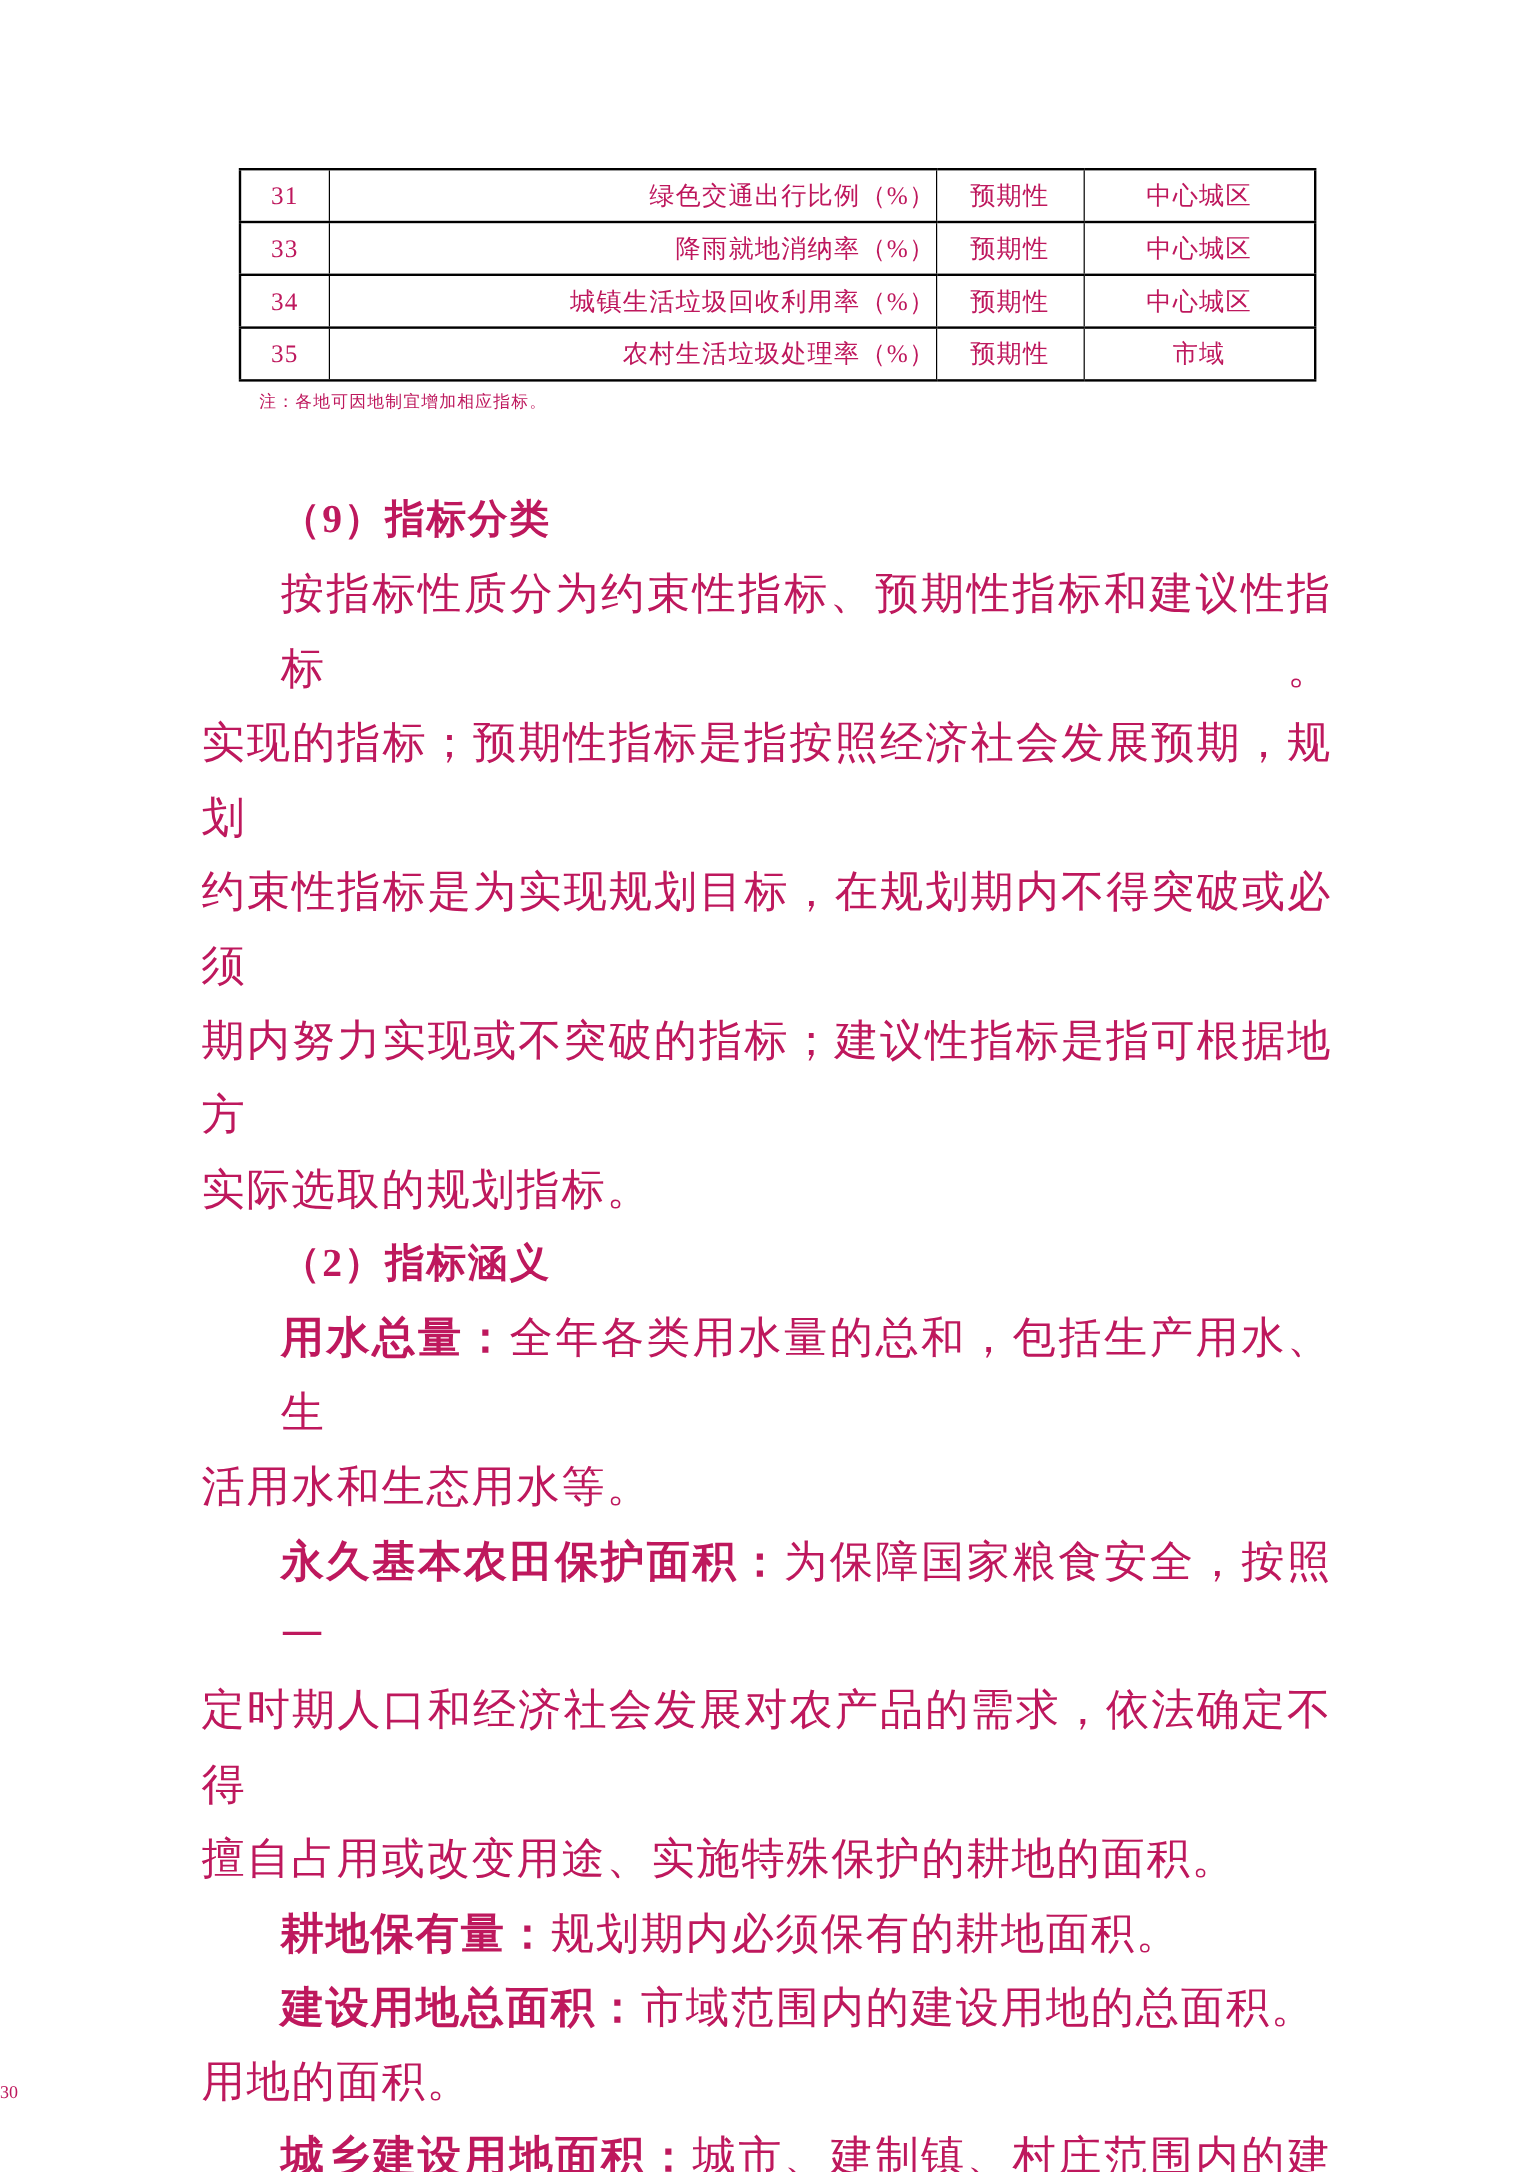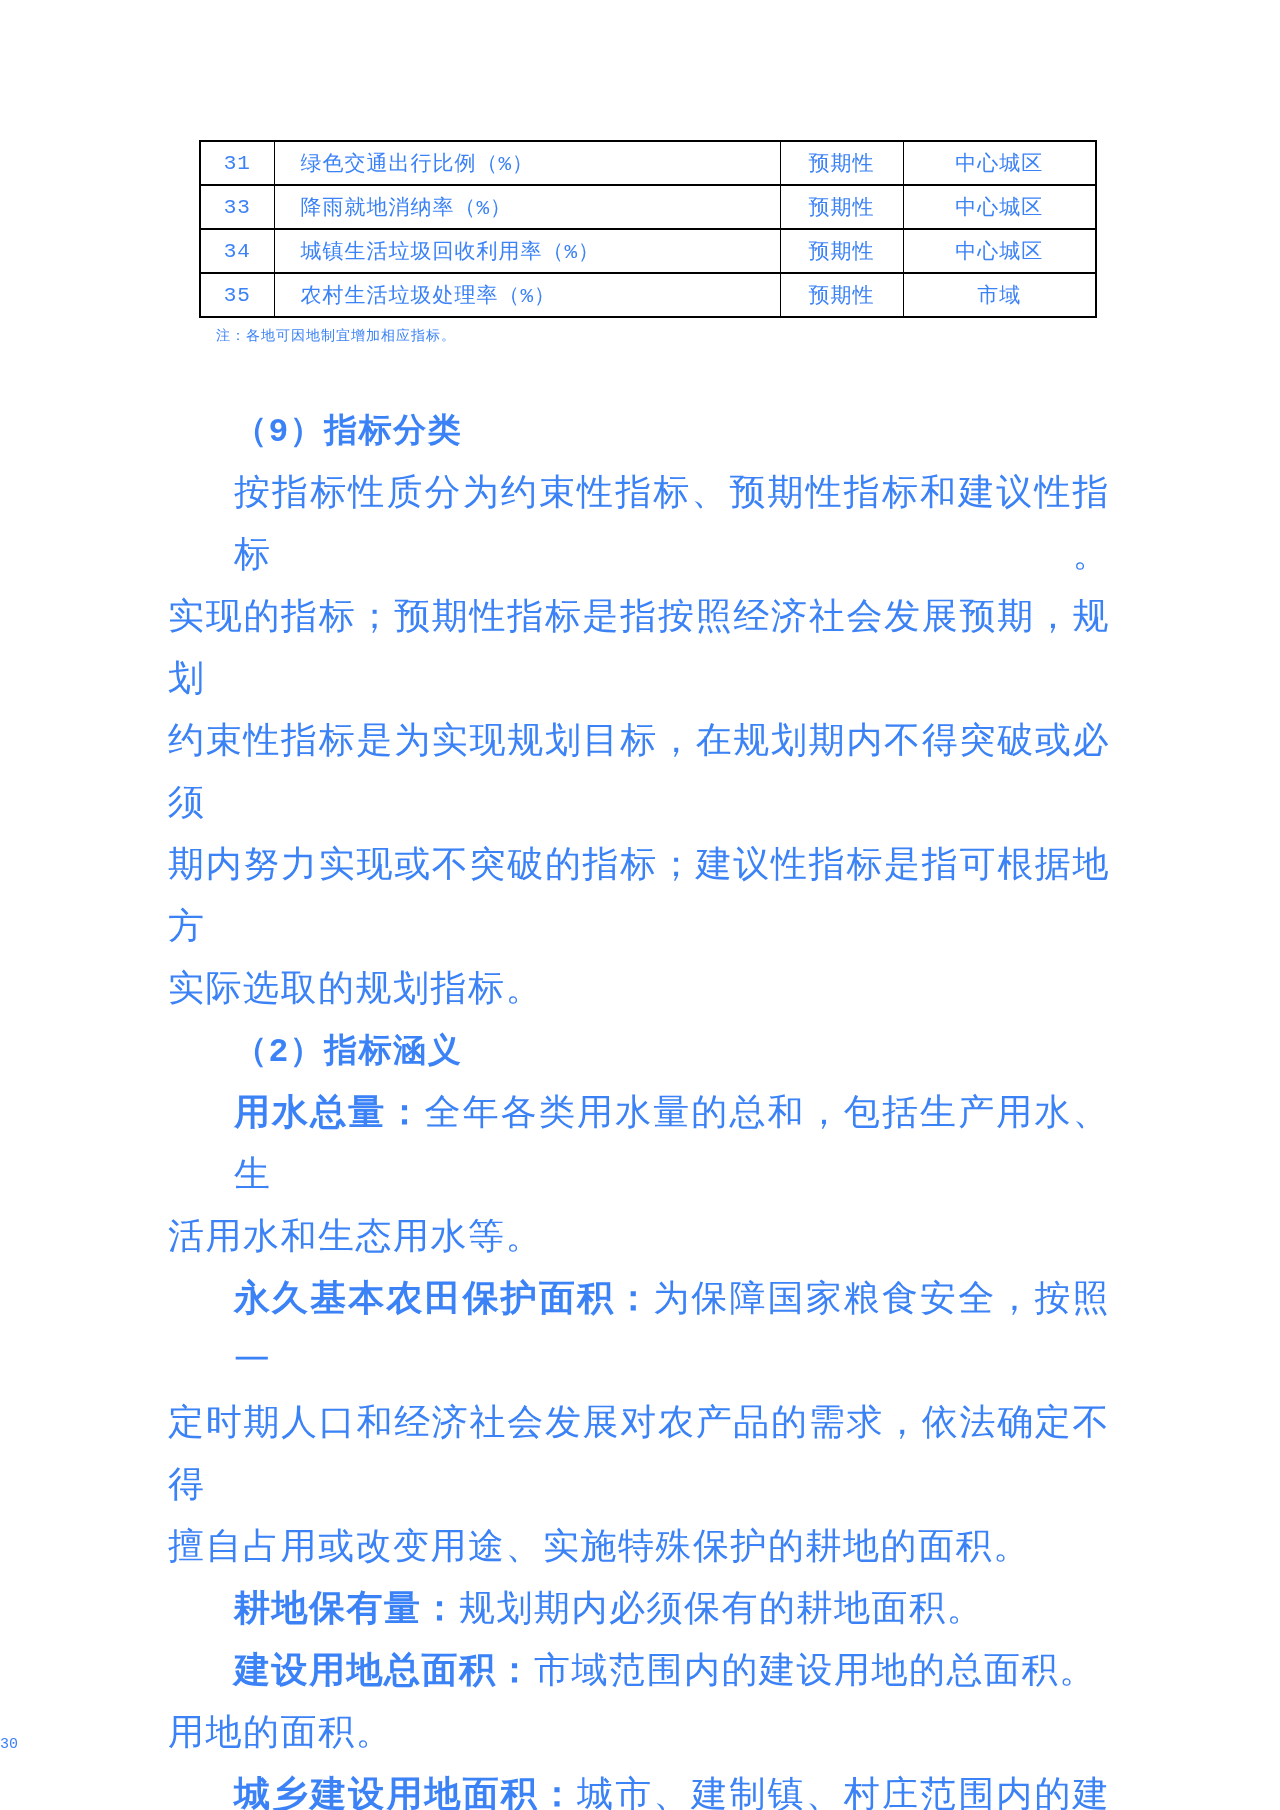--- a/index.html
+++ b/index.html
@@ -1,22 +1,22 @@
 <!DOCTYPE html>
 <html><head>
 <meta charset="utf-8">
 <style>
   html,body{margin:0;padding:0;background:#ffffff;}
   .page{
     position:relative;
     width:1126px;
     height:1810px;
     background:#ffffff;
-    color:#3b82f6;
-    font-family:Liberation Mono, monospace;
+    color:#be185d;
+    font-family:Liberation Serif, serif;
     overflow:hidden;
   }
   .content{
     position:absolute;
     left:168px;
     top:140px;
     width:942px;
   }
   table.ind{
     border-collapse:collapse;
@@ -31,22 +31,22 @@
     border-left:1px solid #000;
     border-right:1px solid #000;
     border-top:2px solid #000;
     border-bottom:2px solid #000;
     height:42px;
     padding:0;
     text-align:center;
     vertical-align:middle;
   }
   table.ind td.name{
-    text-align:left;
-    padding-left:26px;
+    text-align:right;
+    padding-left:13px;
   }
   .c-no{width:74px;}
   .c-name{width:506px;}
   .c-type{width:123px;}
   .c-scope{width:193px;}
   .note{
     margin-top:6px;
     font-size:14px;
     line-height:24px;
     letter-spacing:1px;

